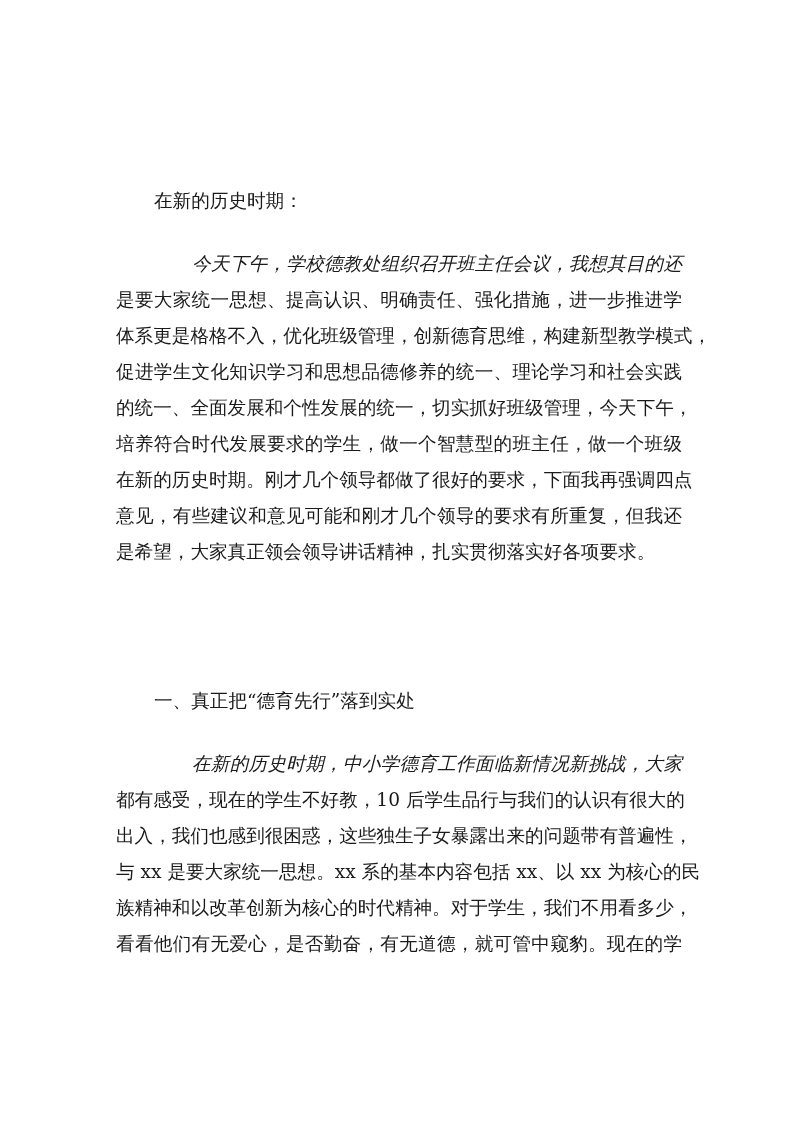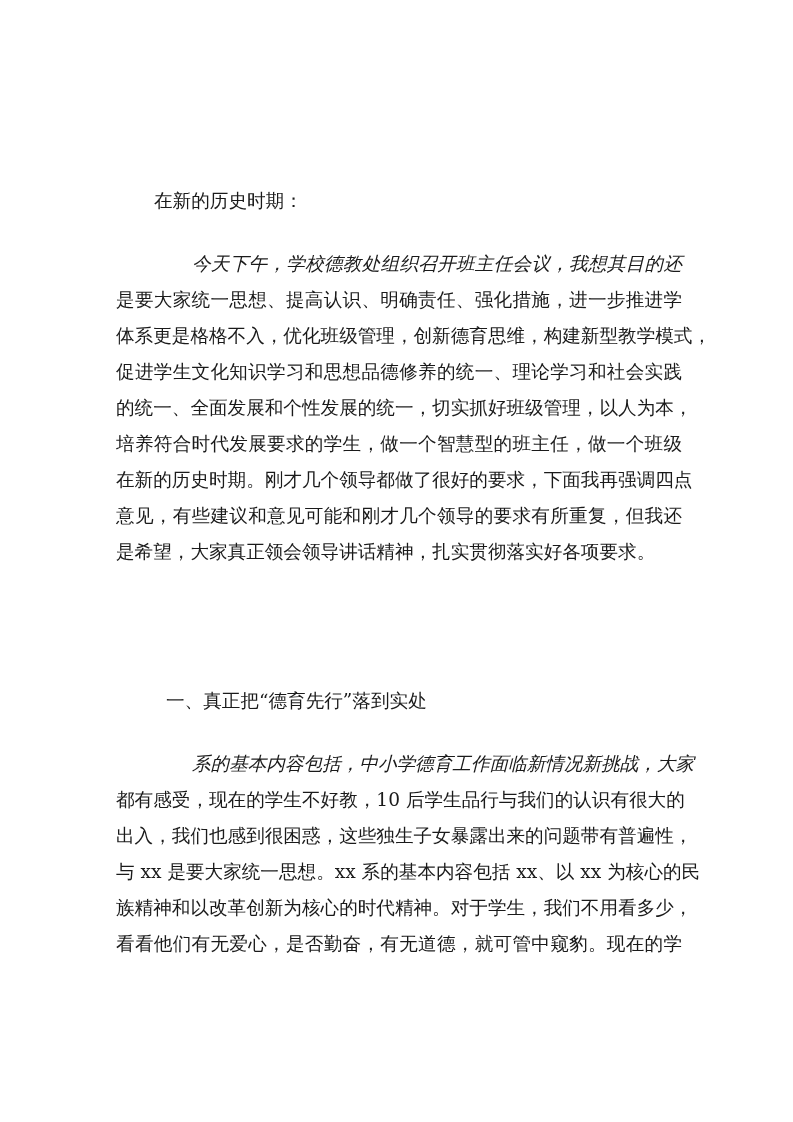--- a/index.html
+++ b/index.html
@@ -2,44 +2,44 @@
 <html><head>
 <meta charset="utf-8">
 <style>
   html, body { margin:0; padding:0; background:#ffffff; }
   body { width:793px; height:1122px; position:relative; overflow:hidden;
          font-family: "DejaVu Serif", "Liberation Serif", serif; color:#1a1a1a; }
   .line { position:absolute; left:116px; width:566px; font-size:18.6px; line-height:24px;
           white-space:nowrap; text-align:justify; text-align-last:justify; }
   .line.last { text-align-last:left; }
   .salutation { position:absolute; left:154px; top:189px; font-size:18.6px; line-height:24px; white-space:nowrap; }
-  .heading { position:absolute; left:154px; top:689px; font-size:18.6px; line-height:24px; white-space:nowrap;margin-left:12px; }
+  .heading { position:absolute; left:154px; top:689px; font-size:18.6px; line-height:24px; white-space:nowrap; }
   .indent { left:192px; width:490px;font-style:italic; }
 </style>
 </head>
 <body>
 
 <div>
   <div class="salutation">在新的历史时期：</div>
 
   <div>
     <div class="line indent" style="top:252px">今天下午，学校德教处组织召开班主任会议，我想其目的还</div>
     <div class="line" style="top:288px">是要大家统一思想、提高认识、明确责任、强化措施，进一步推进学</div>
     <div class="line" style="top:324px">体系更是格格不入，优化班级管理，创新德育思维，构建新型教学模式，</div>
     <div class="line" style="top:360px">促进学生文化知识学习和思想品德修养的统一、理论学习和社会实践</div>
-    <div class="line" style="top:396px">的统一、全面发展和个性发展的统一，切实抓好班级管理，以人为本，</div>
+    <div class="line" style="top:396px">的统一、全面发展和个性发展的统一，切实抓好班级管理，今天下午，</div>
     <div class="line" style="top:432px">培养符合时代发展要求的学生，做一个智慧型的班主任，做一个班级</div>
     <div class="line" style="top:468px">在新的历史时期。刚才几个领导都做了很好的要求，下面我再强调四点</div>
     <div class="line" style="top:504px">意见，有些建议和意见可能和刚才几个领导的要求有所重复，但我还</div>
     <div class="line last" style="top:540px">是希望，大家真正领会领导讲话精神，扎实贯彻落实好各项要求。</div>
   </div>
 
   <div class="heading">一、真正把“德育先行”落到实处</div>
 
   <div>
-    <div class="line indent" style="top:752px">系的基本内容包括，中小学德育工作面临新情况新挑战，大家</div>
+    <div class="line indent" style="top:752px">在新的历史时期，中小学德育工作面临新情况新挑战，大家</div>
     <div class="line" style="top:788px">都有感受，现在的学生不好教，10 后学生品行与我们的认识有很大的</div>
     <div class="line" style="top:824px">出入，我们也感到很困惑，这些独生子女暴露出来的问题带有普遍性，</div>
     <div class="line" style="top:860px">与 xx 是要大家统一思想。xx 系的基本内容包括 xx、以 xx 为核心的民</div>
     <div class="line" style="top:896px">族精神和以改革创新为核心的时代精神。对于学生，我们不用看多少，</div>
     <div class="line" style="top:932px">看看他们有无爱心，是否勤奋，有无道德，就可管中窥豹。现在的学</div>
   </div>
 </div>
 
 </body></html>

